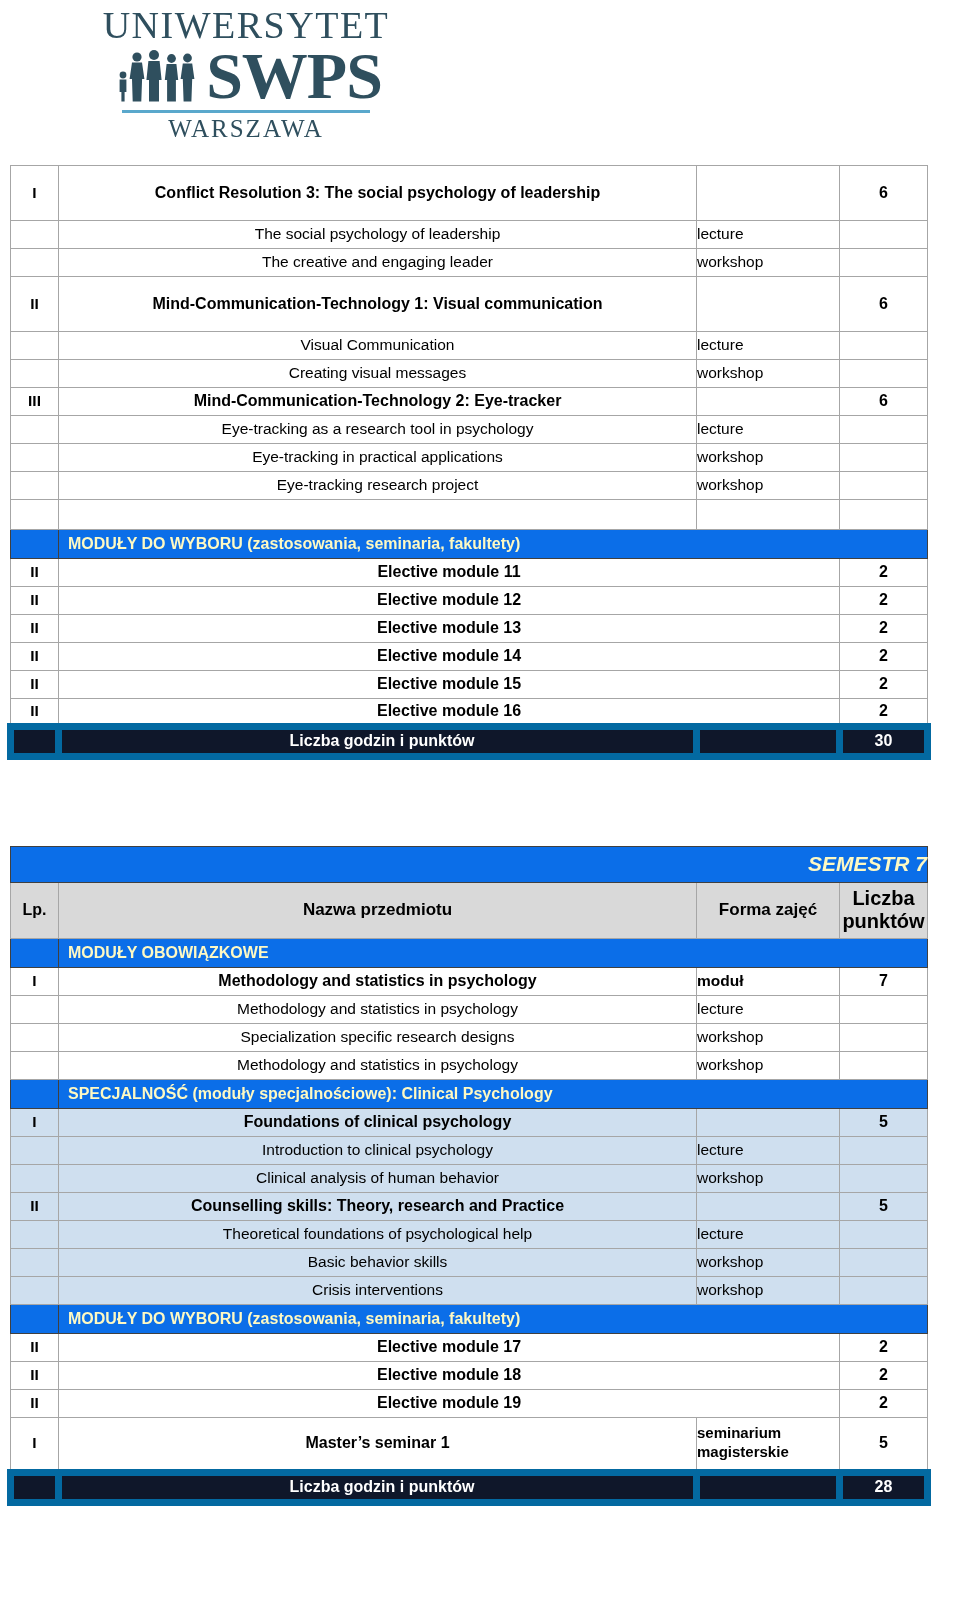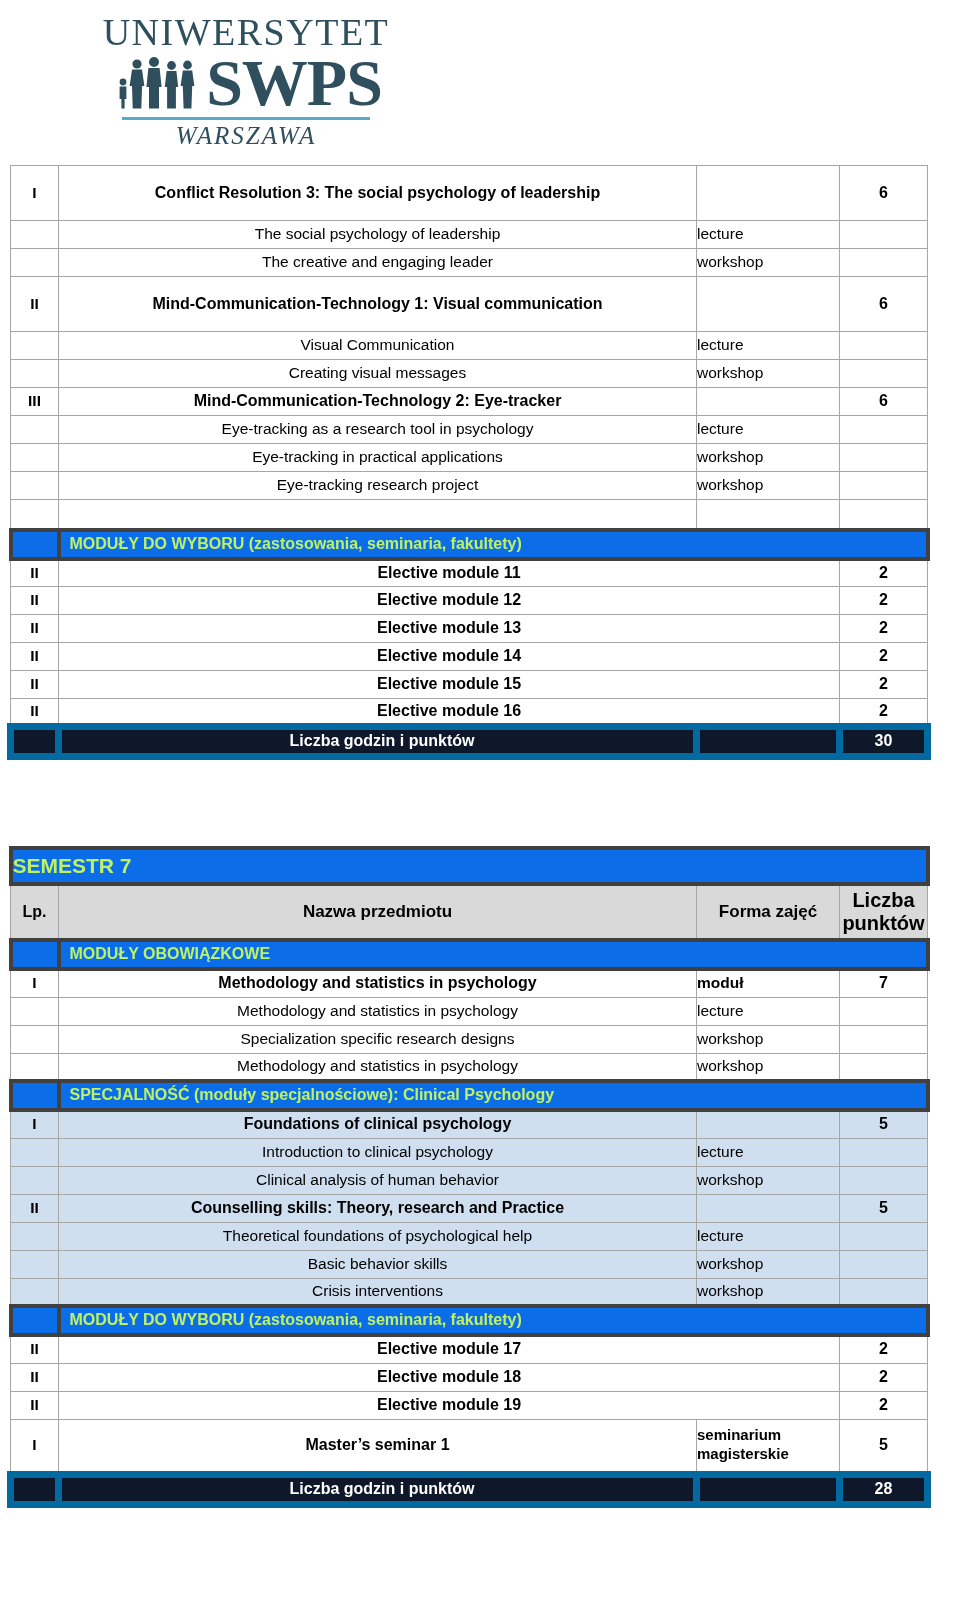--- a/index.html
+++ b/index.html
@@ -21,21 +21,21 @@
   .logo-block {
     position: absolute;
     left: 0;
     top: 0;
     width: 492px;
     height: 155px;
     background: #ffffff;
     display: flex;
     flex-direction: column;
     align-items: center;
-    justify-content: center;
+    justify-content: flex-start;
     padding-top: 6px;
     box-sizing: border-box;
   }
   .logo-uni {
     font-family: "Liberation Serif", serif;
     font-size: 38px;
     letter-spacing: 1.5px;
     color: #2f4f5e;
     line-height: 1;
     margin-bottom: 2px;
@@ -65,21 +65,20 @@
     height: 3px;
     background: #5aa8cc;
     margin: 4px 0 3px 0;
   }
   .logo-city {
     font-family: "Liberation Serif", serif;
     font-size: 25px;
     letter-spacing: 2px;
     color: #2f4f5e;
     line-height: 1;
-    font-style: italic;
   }
 
   
   .sheet {
     position: absolute;
     left: 7px;
     width: 917px;
     border-collapse: collapse;
     table-layout: fixed;
     font-size: 15.5px;
@@ -128,34 +127,35 @@
   tr.empty > td { height: 30px; }
   tr.twoline > td { height: 55px; }
   .form-two {
     line-height: 1.25;
     font-size: 15px;
   }
 
   
   tr.banner td {
     background: #0b6ee8;
-    color: #bef264;
-    font-weight: bold;
-    border: 4px solid #404040;
+    color: #fef9c3;
+    font-weight: bold;
+    border: 1px solid #404040;
     height: 29px;
   }
   tr.banner td.banner-left {
     padding-left: 9px;
     text-align: left;
     font-size: 16px;
   }
   tr.banner td.banner-center {
-    text-align: left;
+    text-align: right;
     font-size: 21px;
     height: 36px;
+    font-style: italic;
   }
   tr.banner td.banner-blank {
     background: #0b6ee8;
   }
 
   
   tr.colhead td {
     background: #d9d9d9;
     font-weight: bold;
     text-align: center;

